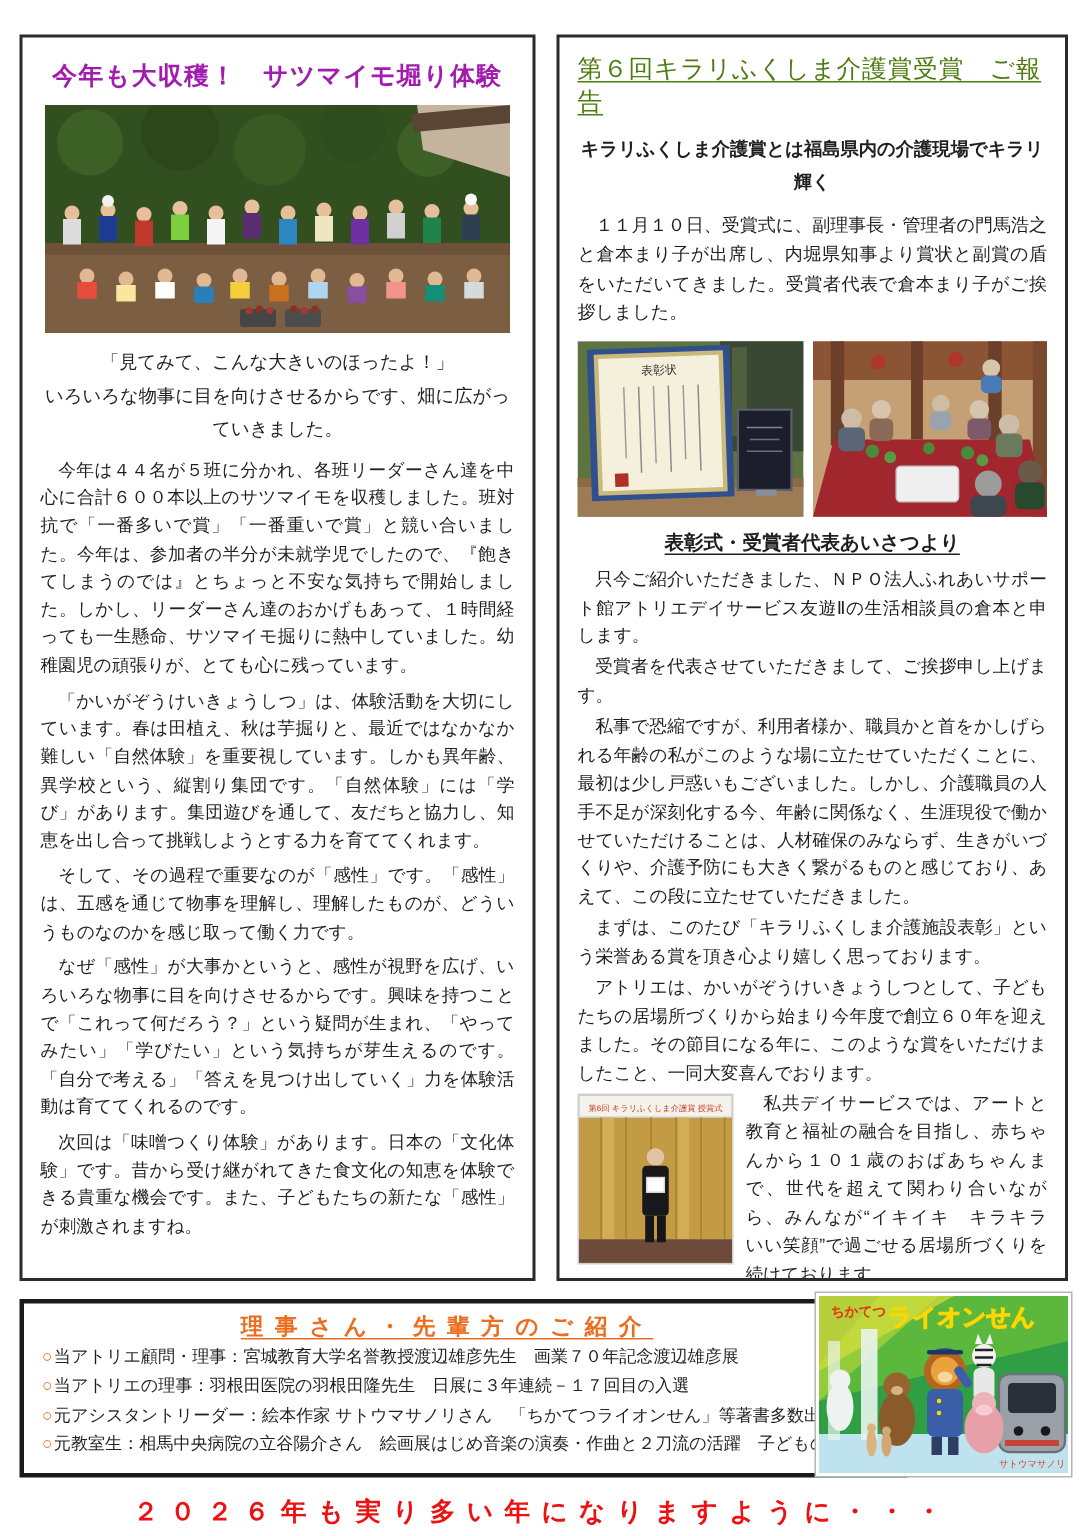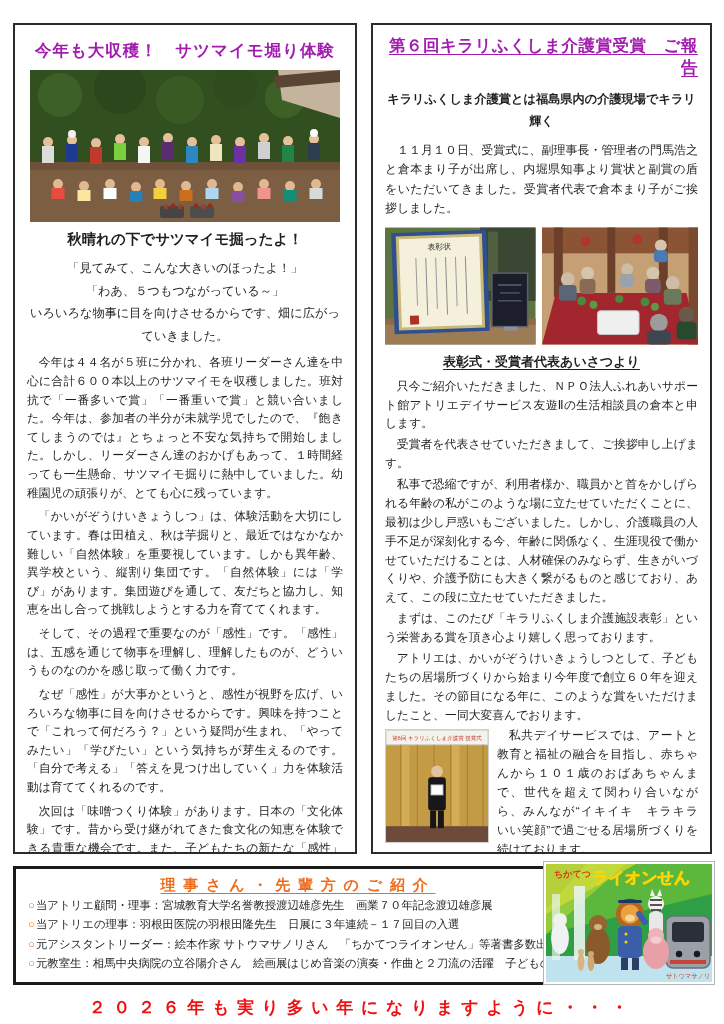--- a/index.html
+++ b/index.html
@@ -6,21 +6,21 @@
   html,body { background:#ffffff; }
   body { font-family: "Liberation Sans", "DejaVu Sans", sans-serif; color:#1f1f1f; }
   .page { position:relative; width:724px; height:1024px; background:#ffffff; overflow:hidden; }
 
   
   .article-box { position:absolute; border:2px solid #2b2b2b; background:#ffffff; overflow:hidden; }
   .box-left  { left:13px;  top:23px; width:344px; height:831px; padding:6px 12px; }
   .box-right { left:371px; top:23px; width:341px; height:831px; padding:6px 12px; }
 
   .title-purple { color:#a21caf; font-weight:bold; font-size:16.5px; text-align:center; margin:9px 0 8px; letter-spacing:1px; }
-  .title-green  { color:#a21caf; font-weight:bold; font-size:16.5px; text-align:right; margin:4px 0 10px; text-decoration:underline; text-underline-offset:3px; letter-spacing:0.5px; }
+  .title-green  { color:#4d7c0f; font-weight:normal; font-size:16.5px; text-align:left; margin:4px 0 10px; text-decoration:underline; text-underline-offset:3px; letter-spacing:0.5px; }
 
   .photo-frame { display:block; margin:0 auto 8px; }
 
   .caption-bold { font-weight:bold; font-size:14.5px; text-align:center; margin:6px 0 8px; }
 
   .quote-line { text-align:center; font-size:12.2px; line-height:1.85; }
   .quote-footer { text-align:center; font-size:12.2px; line-height:1.85; margin-bottom:6px; }
 
   .para { font-size:11.8px; line-height:1.58; text-align:justify; text-indent:1em; margin:5px 0; }
 
@@ -107,24 +107,22 @@
         <rect x="160" y="136" width="24" height="12" rx="2" fill="#4d4d4d"></rect>
         <circle cx="136" cy="137" r="2.4" fill="#a63a2a"></circle>
           <circle cx="143" cy="136" r="2.4" fill="#8e2f22"></circle>
         <circle cx="150" cy="137" r="2.4" fill="#a63a2a"></circle>
           <circle cx="166" cy="136" r="2.4" fill="#8e2f22"></circle>
         <circle cx="173" cy="137" r="2.4" fill="#a63a2a"></circle>
           <circle cx="180" cy="136" r="2.4" fill="#8e2f22"></circle>
       </g>
     </svg>
 
-    <div class="caption-bold">秋晴れの下でサツマイモ掘ったよ！</div>
 
     <div class="quote-line">「見てみて、こんな大きいのほったよ！」</div>
-    <div class="quote-line">「わあ、５つもつながっている～」</div>
     <div class="quote-footer">いろいろな物事に目を向けさせるからです、畑に広がっていきました。</div>
 
     <p class="para">今年は４４名が５班に分かれ、各班リーダーさん達を中心に合計６００本以上のサツマイモを収穫しました。班対抗で「一番多いで賞」「一番重いで賞」と競い合いました。今年は、参加者の半分が未就学児でしたので、『飽きてしまうのでは』とちょっと不安な気持ちで開始しました。しかし、リーダーさん達のおかげもあって、１時間経っても一生懸命、サツマイモ掘りに熱中していました。幼稚園児の頑張りが、とても心に残っています。</p>
     <p class="para">「かいがぞうけいきょうしつ」は、体験活動を大切にしています。春は田植え、秋は芋掘りと、最近ではなかなか難しい「自然体験」を重要視しています。しかも異年齢、異学校という、縦割り集団です。「自然体験」には「学び」があります。集団遊びを通して、友だちと協力し、知恵を出し合って挑戦しようとする力を育ててくれます。</p>
     <p class="para">そして、その過程で重要なのが「感性」です。「感性」は、五感を通じて物事を理解し、理解したものが、どういうものなのかを感じ取って働く力です。</p>
     <p class="para">なぜ「感性」が大事かというと、感性が視野を広げ、いろいろな物事に目を向けさせるからです。興味を持つことで「これって何だろう？」という疑問が生まれ、「やってみたい」「学びたい」という気持ちが芽生えるのです。「自分で考える」「答えを見つけ出していく」力を体験活動は育ててくれるのです。</p>
     <p class="para">次回は「味噌つくり体験」があります。日本の「文化体験」です。昔から受け継がれてきた食文化の知恵を体験できる貴重な機会です。また、子どもたちの新たな「感性」が刺激されますね。</p>
 
   </div>
 

